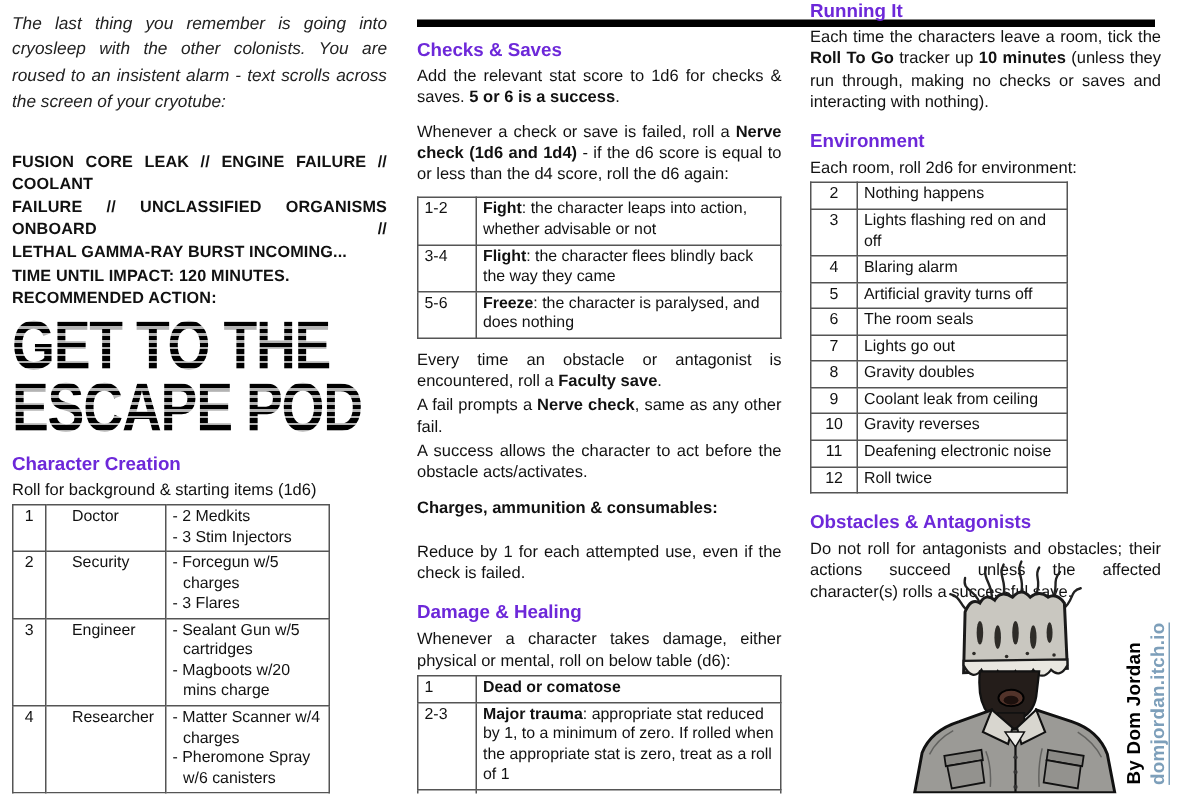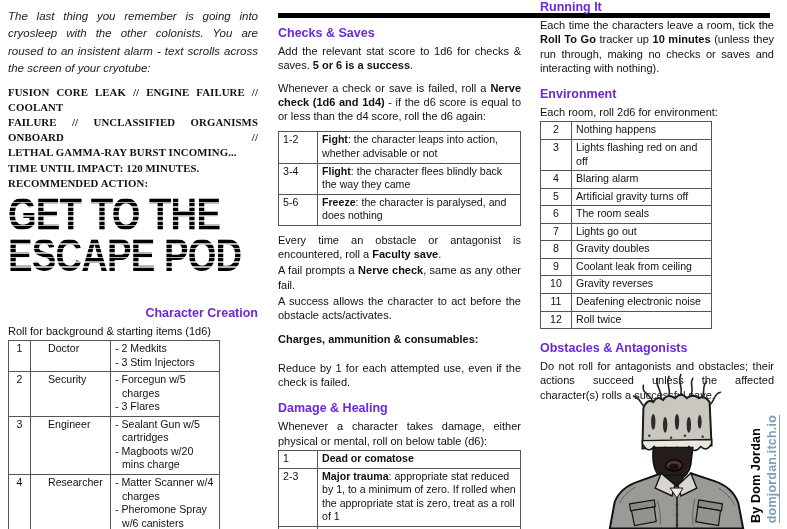--- a/index.html
+++ b/index.html
@@ -9,29 +9,29 @@
     font-family:"Liberation Sans", sans-serif;font-size:11px;line-height:1.3;
   }
   .col{position:absolute;top:0;}
   #col1{left:8px;width:250px;}
   #col2{left:278px;width:243px;padding-top:26px;}
   #col3{left:540px;width:234px;}
   .topbar{position:absolute;left:278px;top:13px;width:492px;height:5px;background:#000;}
 
   
   .intro{font-style:italic;font-size:11.5px;line-height:1.5;margin-top:8px;text-align:justify;color:#222;}
-  .alarm{font-weight:bold;font-size:10.8px;line-height:1.4;margin-top:8px;letter-spacing:.1px;font-family:Liberation Serif, serif;}
+  .alarm{font-weight:bold;font-size:10.8px;line-height:1.4;margin-top:24px;letter-spacing:.1px;}
   .alarm>div:nth-child(-n+2){text-align:justify;text-align-last:justify;}
   .title{margin-top:3px;position:relative;width:250px;height:85px;}
   .title-line{font-weight:bold;font-size:46px;line-height:.9;white-space:nowrap;
     transform:scaleX(.8);transform-origin:left top;letter-spacing:-1px;color:#000;}
   .title::after{content:"";position:absolute;inset:0;pointer-events:none;
     background:repeating-linear-gradient(to bottom,rgba(255,255,255,0) 0 3px,rgba(255,255,255,.7) 3px 4.6px);}
   h2{font-size:12.5px;margin:12px 0 3px;line-height:1.2;color:#6d28d9;}
-  #col1 h2{margin-top:27px;text-align:right;}
+  #col1 h2{margin-top:7px;}
   p{margin:0 0 8px;}
   .just{text-align:justify;}
 
   
   table{border-collapse:collapse;font-size:10.6px;line-height:1.28;}
   td{border:1px solid #555;padding:1px 4px 2px;vertical-align:top;}
   .tbl-bg{width:212px;margin:2px 0 0;}
   .tbl-bg td:nth-child(1){width:13px;text-align:center;}
   .tbl-bg td:nth-child(2){width:58px;padding-left:17px;}
   .hang{padding-left:7px;text-indent:-7px;}

